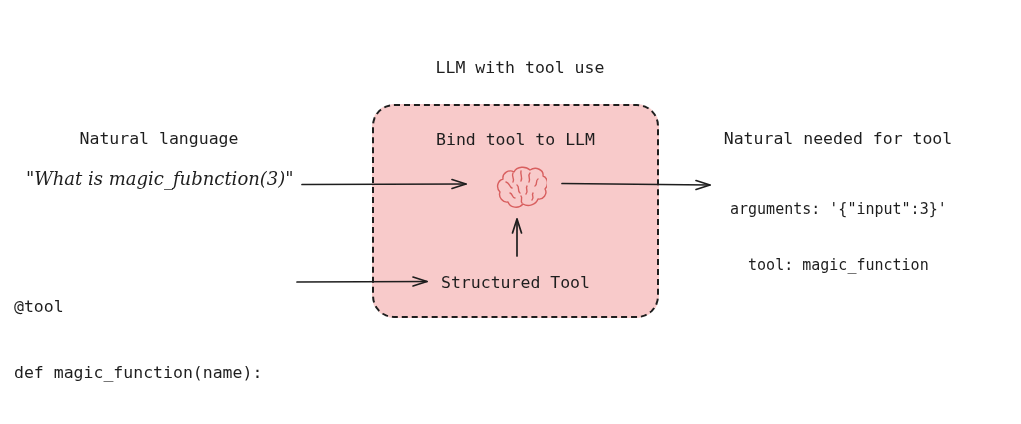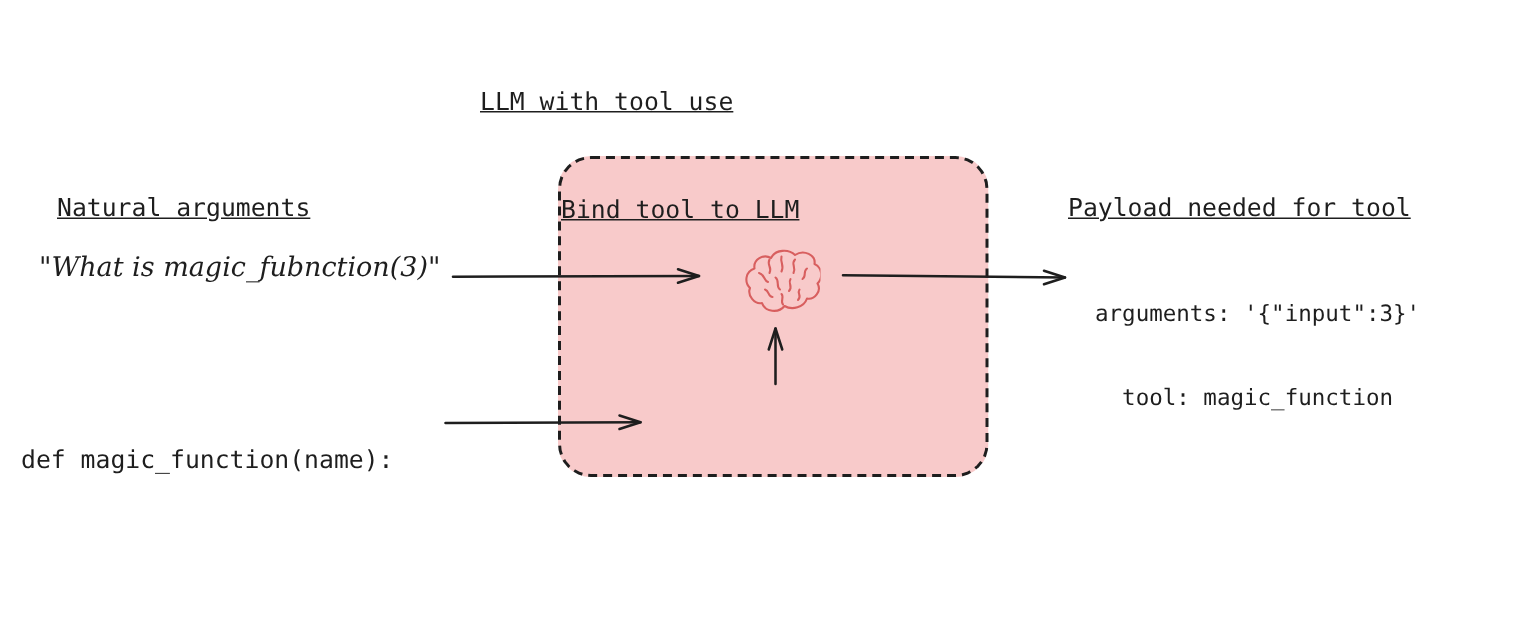--- a/index.html
+++ b/index.html
@@ -20,21 +20,21 @@
     font-family: "DejaVu Sans Mono", "Liberation Mono", monospace;
     color: var(--ink);
   }
   .mono {
     font-family: "DejaVu Sans Mono", "Liberation Mono", monospace;
     font-size: 16.5px;
     line-height: 19px;
     color: var(--ink);
     white-space: pre;
   }
-  .heading { text-align: left; text-decoration: underline; }
+  .heading { text-align: center; }
   .diagram-title   { position: absolute; left: 320px; top: 58px;  width: 400px; }
   .nl-heading      { position: absolute; left: 38px;  top: 129px; width: 242px; }
   .nl-quote {
     position: absolute; left: 26px; top: 167px; width: 270px;
     font-family: "DejaVu Serif", "Liberation Serif", serif;
     font-style: italic;
     font-size: 18px;
     line-height: 24px;
     color: var(--ink);
     white-space: pre;
@@ -79,25 +79,26 @@
     fill: none;
   }
 </style>
 </head>
 <body>
 
 <div class="canvas">
 
   <div class="mono heading diagram-title">LLM with tool use</div>
 
-  <div class="mono heading nl-heading">Natural arguments</div>
+  <div class="mono heading nl-heading">Natural language</div>
 
   <div class="nl-quote">"What is magic_fubnction(3)"</div>
 
   <div class="mono code-block">
+    <div>@tool</div>
     <div>def magic_function(name):</div>
     
   </div>
 
   <div class="llm-box">
     <div class="mono heading box-heading">Bind tool to LLM</div>
 
     <svg class="brain-svg" width="54" height="48" viewBox="0 0 54 46" aria-hidden="true">
       <path class="brain-stroke" d="M 7 27 C 3 23 4 16 10 14 C 9 8 16 4 21 7 C 24 1 33 1 37 5 C 43 1 51 5 50 11 C 55 13 56 20 52 24 C 55 29 50 35 45 34 C 43 40 35 42 30 39 C 26 44 17 43 15 37 C 10 38 5 32 7 27 Z"></path>
       <path class="brain-stroke" d="M 20 8 C 18 12 22 13 20 17"></path>
@@ -105,23 +106,24 @@
       <path class="brain-stroke" d="M 37 8 C 34 11 38 13 36 17"></path>
       <path class="brain-stroke" d="M 13 17 C 17 18 16 22 19 23"></path>
       <path class="brain-stroke" d="M 45 14 C 42 16 45 19 42 21"></path>
       <path class="brain-stroke" d="M 24 20 C 27 22 24 26 27 28"></path>
       <path class="brain-stroke" d="M 34 21 C 32 24 36 26 33 29"></path>
       <path class="brain-stroke" d="M 17 28 C 20 29 19 33 22 33"></path>
       <path class="brain-stroke" d="M 40 28 C 38 31 42 32 39 35"></path>
       <path class="brain-stroke" d="M 28 31 C 30 33 27 36 29 38"></path>
     </svg>
 
+    <div class="mono heading tool-label">Structured Tool</div>
   </div>
 
-  <div class="mono heading payload-heading">Payload needed for tool</div>
+  <div class="mono heading payload-heading">Natural needed for tool</div>
 
   <div class="mono payload-block">
     <div>arguments: '{"input":3}'</div>
     <div>  tool: magic_function</div>
   </div>
 
   <svg class="arrows-overlay" viewBox="0 0 1021 424" aria-hidden="true">
     <g>
       <path class="arrow-stroke" d="M 302 184.5 L 466 184"></path>
       <path class="arrow-stroke" d="M 452 179.5 L 466 184 L 452 188.5"></path>

